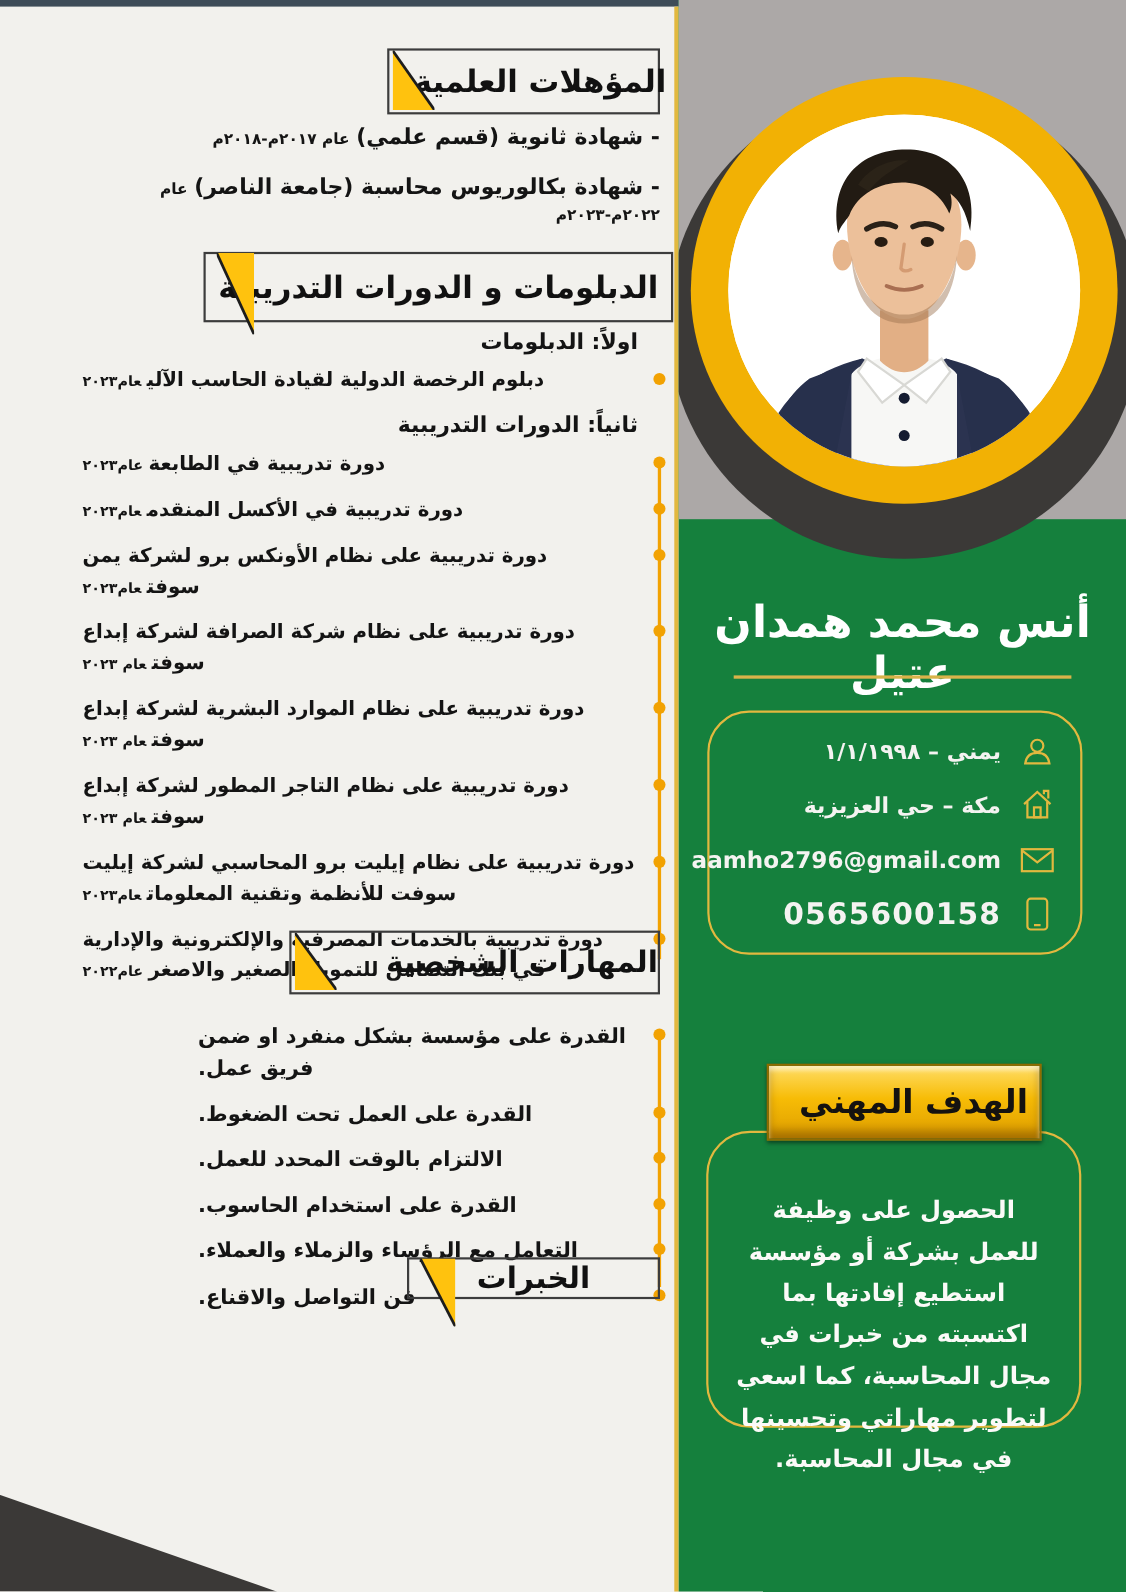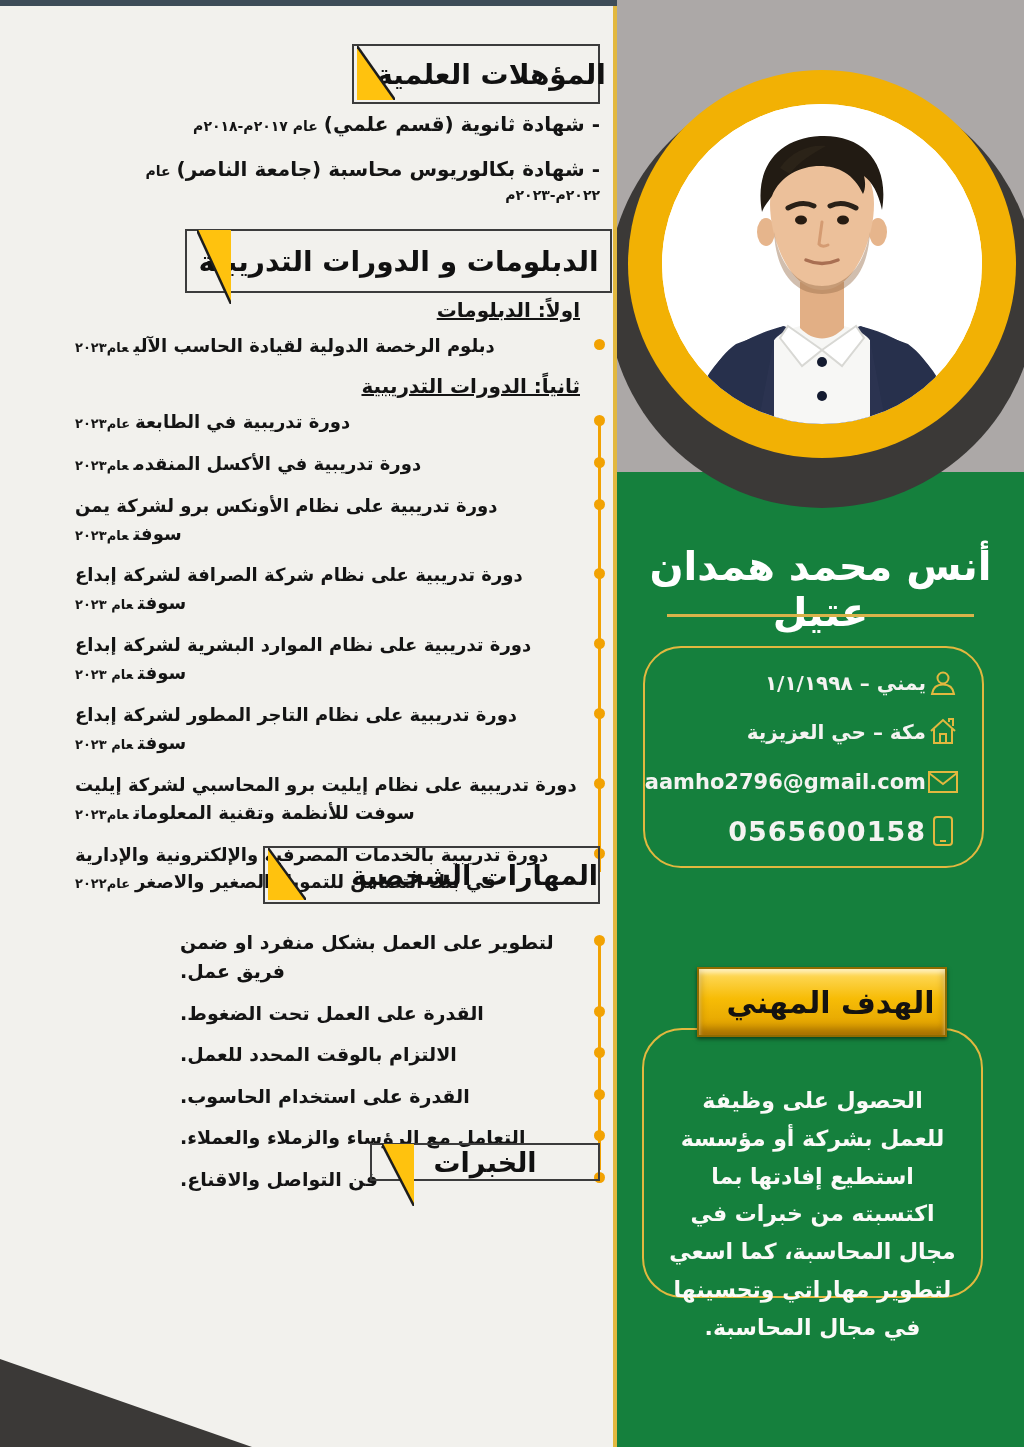--- a/index.html
+++ b/index.html
@@ -19,21 +19,21 @@
   .graytop{position:absolute;left:0;top:0;width:407px;height:472px;background:#ACA8A7;}
   .darkcircle{position:absolute;left:-10px;top:78px;width:430px;height:430px;border-radius:50%;background:#3B3937;}
   .ring{position:absolute;left:11px;top:70px;width:388px;height:388px;border-radius:50%;background:#F2B104;}
   .photo-inner{position:absolute;left:34px;top:34px;width:320px;height:320px;border-radius:50%;background:#fff;overflow:hidden;}
   .name{position:absolute;left:0;top:543px;width:100%;margin:0;text-align:center;
         color:#fff;font-size:40px;font-weight:700;letter-spacing:0;}
   .name-underline{position:absolute;left:50px;top:614px;width:307px;height:3px;background:#D9B34A;}
   .contact-box{position:absolute;left:26px;top:646px;width:341px;height:222px;
         border:2.5px solid #E2B83F;border-radius:38px;display:flex;flex-direction:column;
         justify-content:space-around;padding:10px 22px;box-sizing:border-box;}
-  .c-row{display:flex;align-items:center;gap:0;direction:rtl;}
+  .c-row{display:flex;align-items:center;gap:16px;direction:rtl;}
   .c-row .icon{flex:0 0 34px;height:34px;display:flex;align-items:center;justify-content:center;}
   .c-text{color:#F4F3F1;font-size:20px;font-weight:700;}
   .c-text.latin{font-size:21px;direction:ltr;}
   .c-text.phone{font-size:27px;letter-spacing:1px;direction:ltr;}
 
   .obj-title{position:absolute;left:80px;top:967px;width:246px;height:66px;z-index:3;
         background:linear-gradient(180deg,#FFDD66 0%,#F7BC06 45%,#DE9E00 100%);
         border:2px solid #8F6B00;box-shadow:inset 0 4px 4px rgba(255,255,255,.55), inset 0 -7px 9px rgba(110,65,0,.5), 0 2px 4px rgba(0,0,0,.5);
         display:flex;align-items:center;justify-content:center;}
   .obj-title span{color:#141210;font-size:30px;font-weight:700;margin-left:17px;}
@@ -51,21 +51,21 @@
   .sail-b{position:absolute;left:10px;top:-1px;}
   .h-edu{left:352px;top:44px;width:248px;height:60px;}       .h-edu h2{font-size:28px;padding-left:30px;}
   .h-dip{left:185px;top:229px;width:427px;height:64px;}      .h-dip h2{font-size:28px;}
   .h-skl{left:263px;top:846px;width:337px;height:58px;padding-left:46px;}      .h-skl h2{font-size:27px;padding-left:40px;}
   .h-exp{left:370px;top:1143px;width:230px;height:38px;}     .h-exp h2{font-size:27px;}
 
   .edu-list{left:100px;top:112px;width:500px;}
   .edu-item{font-size:20px;font-weight:700;color:#141414;margin-bottom:21px;direction:rtl;text-align:right;}
   .edu-item .year{font-size:14px;font-weight:700;margin-right:6px;}
 
-  .subhead{font-size:20px;font-weight:700;color:#141414;direction:rtl;text-align:right;margin:0 0 10px 0;text-decoration:underline;}
+  .subhead{font-size:20px;font-weight:700;color:#141414;direction:rtl;text-align:right;margin:0 0 10px 0;}
 
   .dip-content{left:75px;top:298px;width:505px;}
   .dotlist{list-style:none;margin:0 0 6px 0;padding:0;direction:rtl;text-align:left;position:relative;}
   .dotlist li{position:relative;font-size:18px;font-weight:700;color:#141414;
         line-height:1.55;margin-bottom:14px;}
   .dotlist li::before{content:'';position:absolute;right:-25px;top:7px;width:11px;height:11px;
         border-radius:50%;background:#F2A202;}
   .dotlist.lined::before{content:'';position:absolute;right:-21px;top:12px;bottom:24px;width:3px;background:#F2A202;}
   .dotlist .year{font-size:13px;margin-right:5px;white-space:nowrap;}
 
@@ -130,21 +130,21 @@
 
 <div class="h-box h-skl">
   <svg class="sail-a" width="38" height="52" viewBox="0 0 38 52">
       <polygon points="0,0 38,52 0,52" fill="#FFC20E"></polygon>
       <line x1="0" y1="0" x2="38" y2="52" stroke="#1d1d1d" stroke-width="2.5"></line>
     </svg>
   <h2>المهارات الشخصية</h2>
 </div>
 <ul class="abs dotlist lined skl-list">
 
-    <li><span>لتطوير على العمل بشكل منفرد او ضمن فريق عمل.</span></li>
+    <li><span>القدرة على مؤسسة بشكل منفرد او ضمن فريق عمل.</span></li>
 
     <li><span>القدرة على العمل تحت الضغوط.</span></li>
 
     <li><span>الالتزام بالوقت المحدد للعمل.</span></li>
 
     <li><span>القدرة على استخدام الحاسوب.</span></li>
 
     <li><span>التعامل مع الرؤساء والزملاء والعملاء.</span></li>
 
     <li><span>فن التواصل والاقناع.</span></li>

